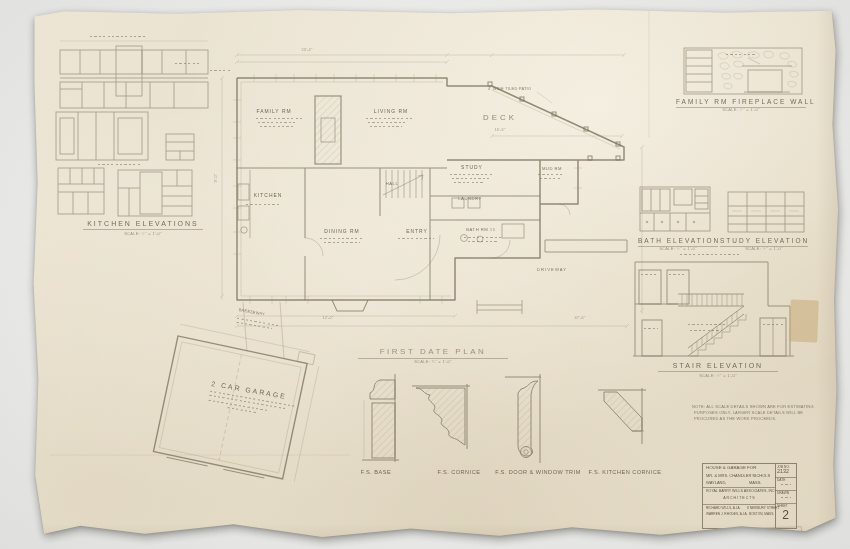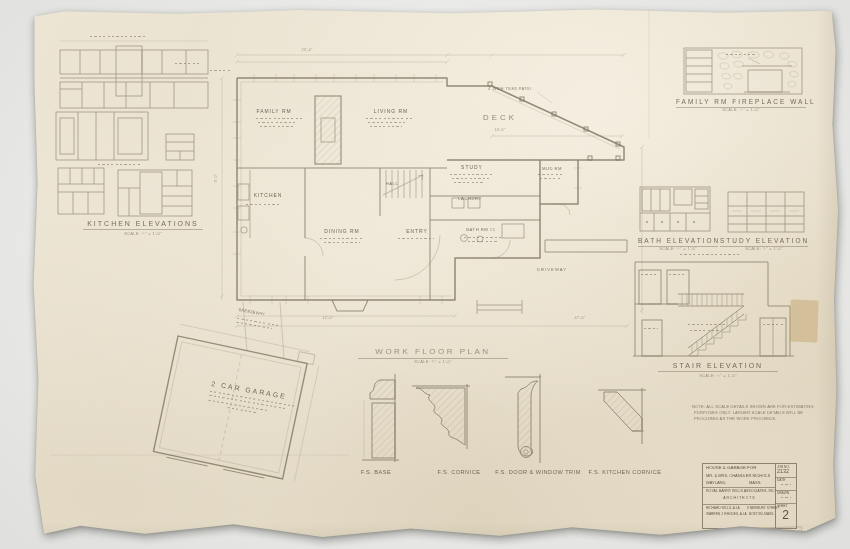--- a/index.html
+++ b/index.html
@@ -234,21 +234,21 @@
   <div class="sc" style="left:506px;top:166px;width:26px"></div>
   <div class="sc" style="left:508px;top:170px;width:22px"></div>
   <div class="sc" style="left:214px;top:196px;width:34px"></div>
 
   <div class="tt dim" style="left:255px;top:40px">23'-4"</div>
   <div class="tt dim" style="left:448px;top:120px">16'-6"</div>
   <div class="tt dim" style="left:276px;top:308px">12'-0"</div>
   <div class="tt dim" style="left:528px;top:308px">47'-6"</div>
   <div class="tt dim" style="left:162px;top:170px;transform:rotate(-90deg) scale(.55)">9'-0"</div>
 
-  <div class="tt plant c ul" style="left:326px;top:340px;width:150px">WORK FLOOR PLAN</div>
+  <div class="tt plant c ul" style="left:326px;top:340px;width:150px">FIRST DATE PLAN</div>
   <div class="tt x45c" style="left:326px;top:352px;width:150px">SCALE: ¼" = 1'-0"</div>
 
   <div class="tt" style="left:180px;top:372px;width:120px;transform:rotate(10deg);transform-origin:0 0">
     <div class="sect">2 CAR GARAGE</div>
     <div class="scr" style="width:86px"></div>
     <div class="scr" style="width:78px"></div>
     <div class="scr" style="width:60px"></div>
     <div class="scr" style="width:30px;margin-left:20px"></div>
   </div>
   <div class="tt" style="left:207px;top:300px;width:80px;transform:rotate(10deg);transform-origin:0 0">

